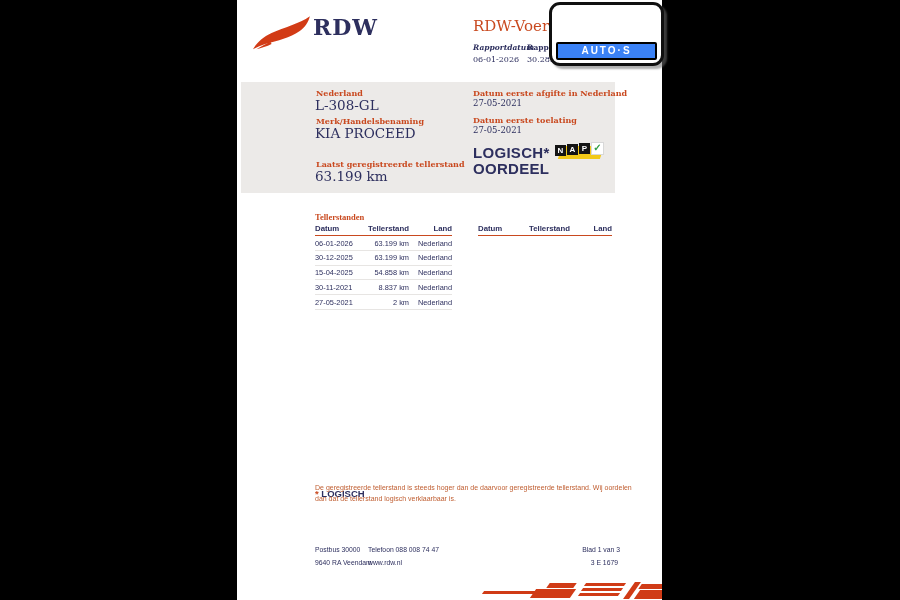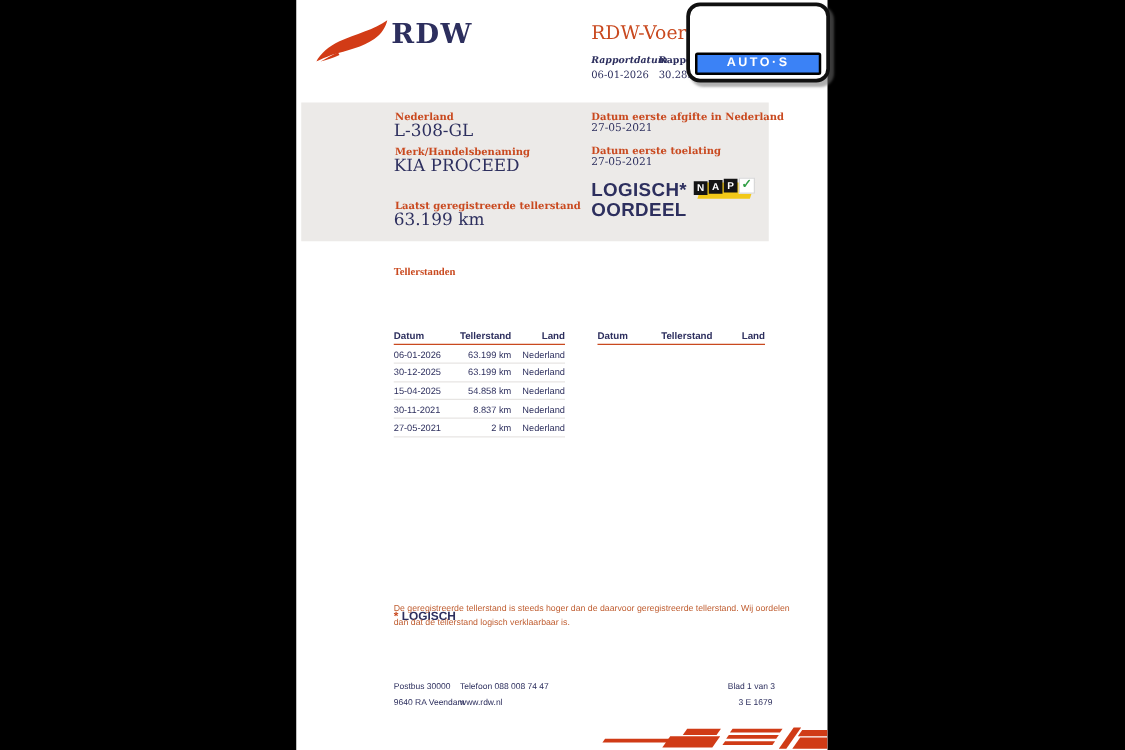--- a/index.html
+++ b/index.html
@@ -28,21 +28,21 @@
   .nap{left:318px;top:139px;width:50px;height:26px;}
   .nap .yellow{position:absolute;left:5px;top:7px;width:42px;height:13px;background:#f2c918;transform:skewX(-18deg);}
   .nap .tile{position:absolute;width:11px;height:11px;background:#141414;color:#fff;
     font-size:8px;font-weight:bold;text-align:center;line-height:11px;}
   .nap .check{position:absolute;width:11px;height:11px;background:#fff;border:1px solid #d8d8d8;
     color:#2f9e44;font-size:10px;font-weight:bold;text-align:center;line-height:10px;}
   
   .sec-title{font-family:Liberation Serif, serif;font-weight:bold;font-size:8.5px;color:#c9491f;}
   .mtable{position:absolute;}
   .mtable .hrow{display:grid;font-size:7.8px;font-weight:bold;color:#2d2f5e;
-    padding-bottom:2px;border-bottom:1.5px solid #c9491f;margin-top:40px;}
+    padding-bottom:2px;border-bottom:1.5px solid #c9491f;}
   .mtable .drow{display:grid;font-size:7.4px;color:#2d2f5e;
     padding:2.6px 0 2.2px 0;border-bottom:1px solid #e7e5e3;}
   .t1 .hrow,.t1 .drow{grid-template-columns:46px 48px 43px;}
   .t2 .hrow{grid-template-columns:44px 48px 42px;}
   .c-right{text-align:right;}
   
   .fn-head{font-size:9.5px;font-weight:bold;color:#2d2f5e;}
   .fn-star{color:#c9491f;}
   .fn-body{position:absolute;left:78px;top:483px;width:324px;font-size:7px;line-height:1.5;
     color:#bf5c2f;white-space:normal;}

